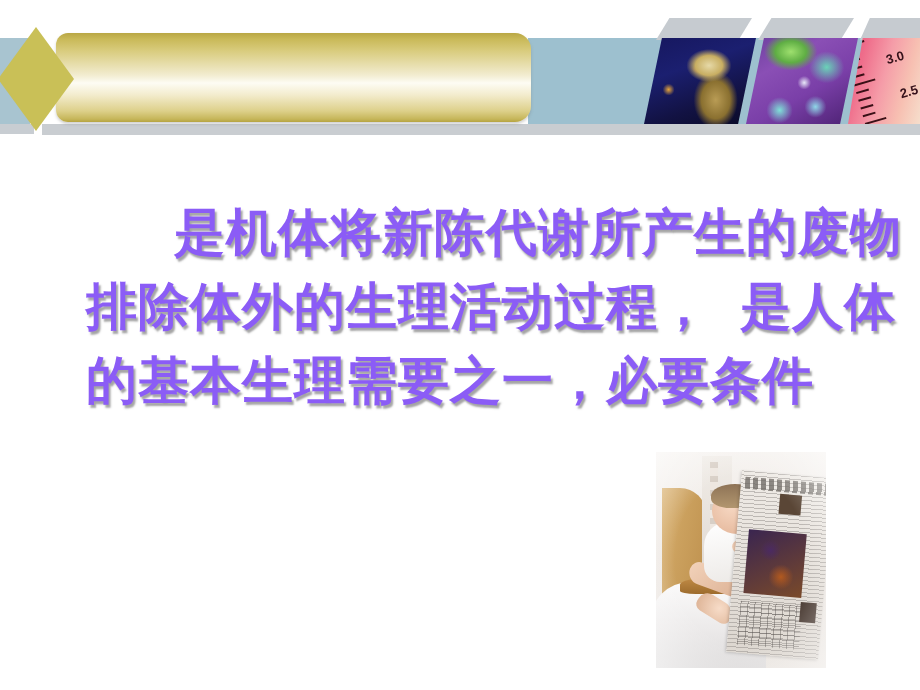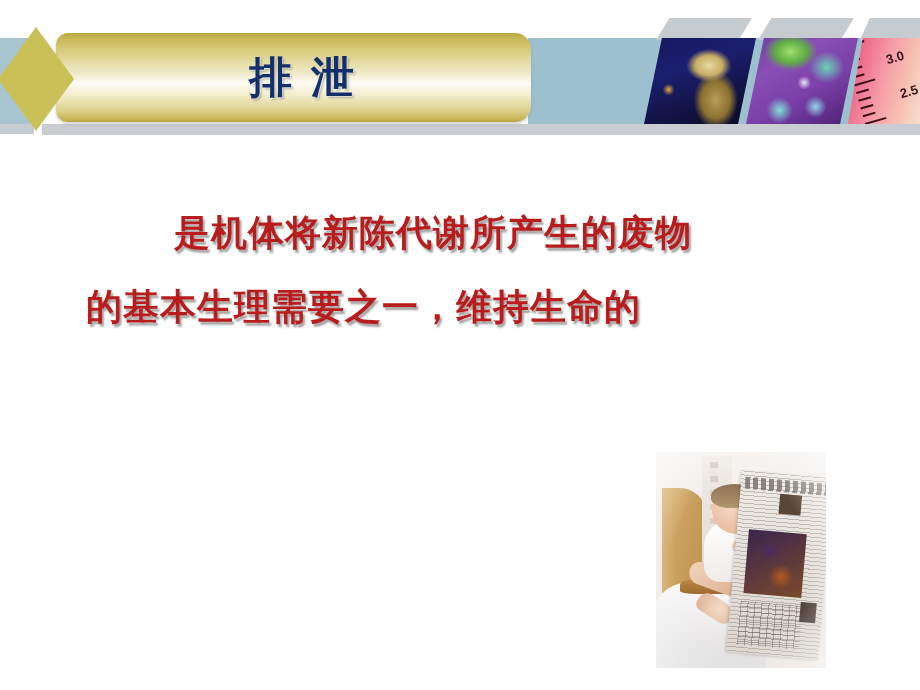--- a/index.html
+++ b/index.html
@@ -205,23 +205,23 @@
 
   
   #body-text {
     position: absolute;
     left: 86px;
     top: 196px;
     width: 760px;
   }
   .line {
     font-family: Liberation Sans, sans-serif;
-    font-size: 36px;
+    font-size: 51px;
     font-weight: bold;
-    color: #b91c1c;
+    color: #8b5cf6;
     line-height: 74px;
     letter-spacing: 1px;
     white-space: pre;
     text-shadow: 2px 3px 2px rgba(90,90,90,0.55);
   }
   .line.indent { text-indent: 88px; }
 
   
   #baby-photo {
     position: absolute;
@@ -376,21 +376,20 @@
     <div class="left-blue-stub"></div>
     <div class="left-grey-stub"></div>
 
     <div class="teal-panel"></div>
     <div class="banner-shadow"></div>
 
     <div class="banner-bar"></div>
 
     <div class="diamond"></div>
 
-    <div class="banner-title">排  泄</div>
 
     <div class="photo-strip">
       <div class="cap c1"></div>
       <div class="cap c2"></div>
       <div class="cap c3"></div>
 
       <div class="panel p1">
         <div class="fill img-surgeon"></div>
       </div>
 
@@ -414,21 +413,22 @@
           <i style="top:84px;width:22px"></i>
         </div>
         <div class="ruler-num n30">3.0</div>
         <div class="ruler-num n25">2.5</div>
       </div>
     </div>
   </div>
 
   <div id="body-text">
     <div class="line indent">是机体将新陈代谢所产生的废物</div>
-    <div class="line">的基本生理需要之一，维持生命的</div>
+    <div class="line">排除体外的生理活动过程，  是人体</div>
+    <div class="line">的基本生理需要之一，必要条件</div>
   </div>
 
   <div id="baby-photo">
     <div class="bg"></div>
     <div class="wooden-door"></div>
     <div class="wall-panel"></div>
     <div class="toilet"></div>
     <div class="toilet-seat"></div>
     <div class="leg"></div>
     <div class="foot"></div>

